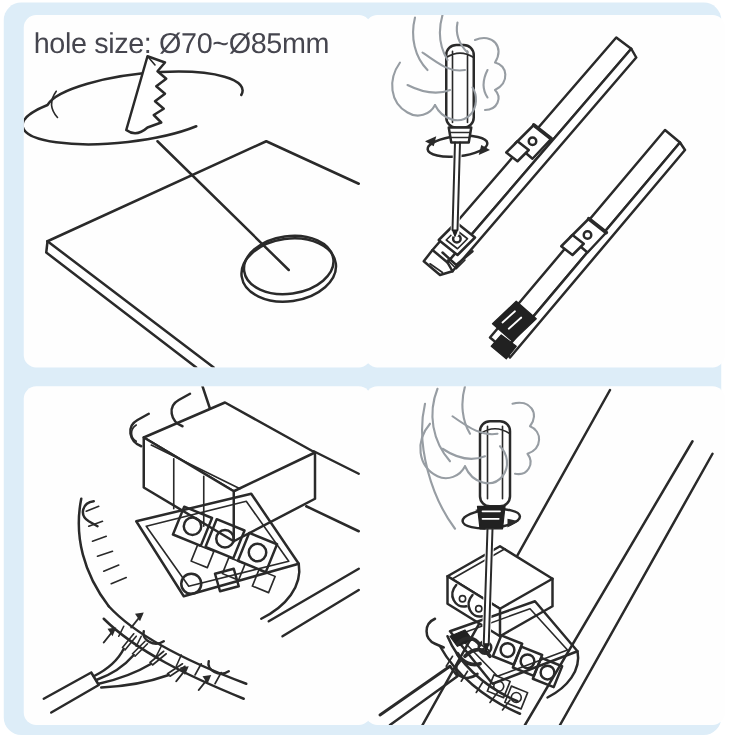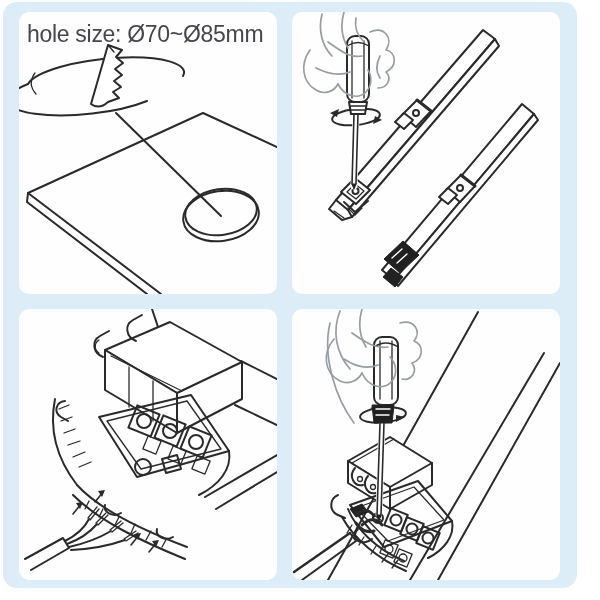--- a/index.html
+++ b/index.html
@@ -7,21 +7,21 @@
     width:600px;height:600px;position:relative;overflow:hidden;
     background:var(--page-bg,#ffffff);
     font-family:"Liberation Sans", sans-serif;
   }
   .frame{
     position:absolute;left:3px;top:2px;width:574px;height:586px;
     background:var(--frame-bg,#ddedf8);border-radius:14px;
   }
   .panel{
     position:absolute;background:var(--panel-bg,#fefefe);
-    border-radius:10px;overflow:hidden;
+    border-radius:10px;overflow:hidden;padding-left:20px;
   }
   #panel-1{left:19px;top:12px;width:258px;height:282px}
   #panel-2{left:292px;top:12px;width:268px;height:282px}
   #panel-3{left:19px;top:309px;width:258px;height:271px}
   #panel-4{left:292px;top:309px;width:268px;height:271px}
   .panel svg{position:absolute;left:0;top:0;width:100%;height:100%}
   .caption{
     position:absolute;left:8px;top:10px;z-index:2;
     font-size:23px;line-height:1.1;letter-spacing:-0.3px;
     color:var(--caption-text,#45454e);white-space:nowrap;

